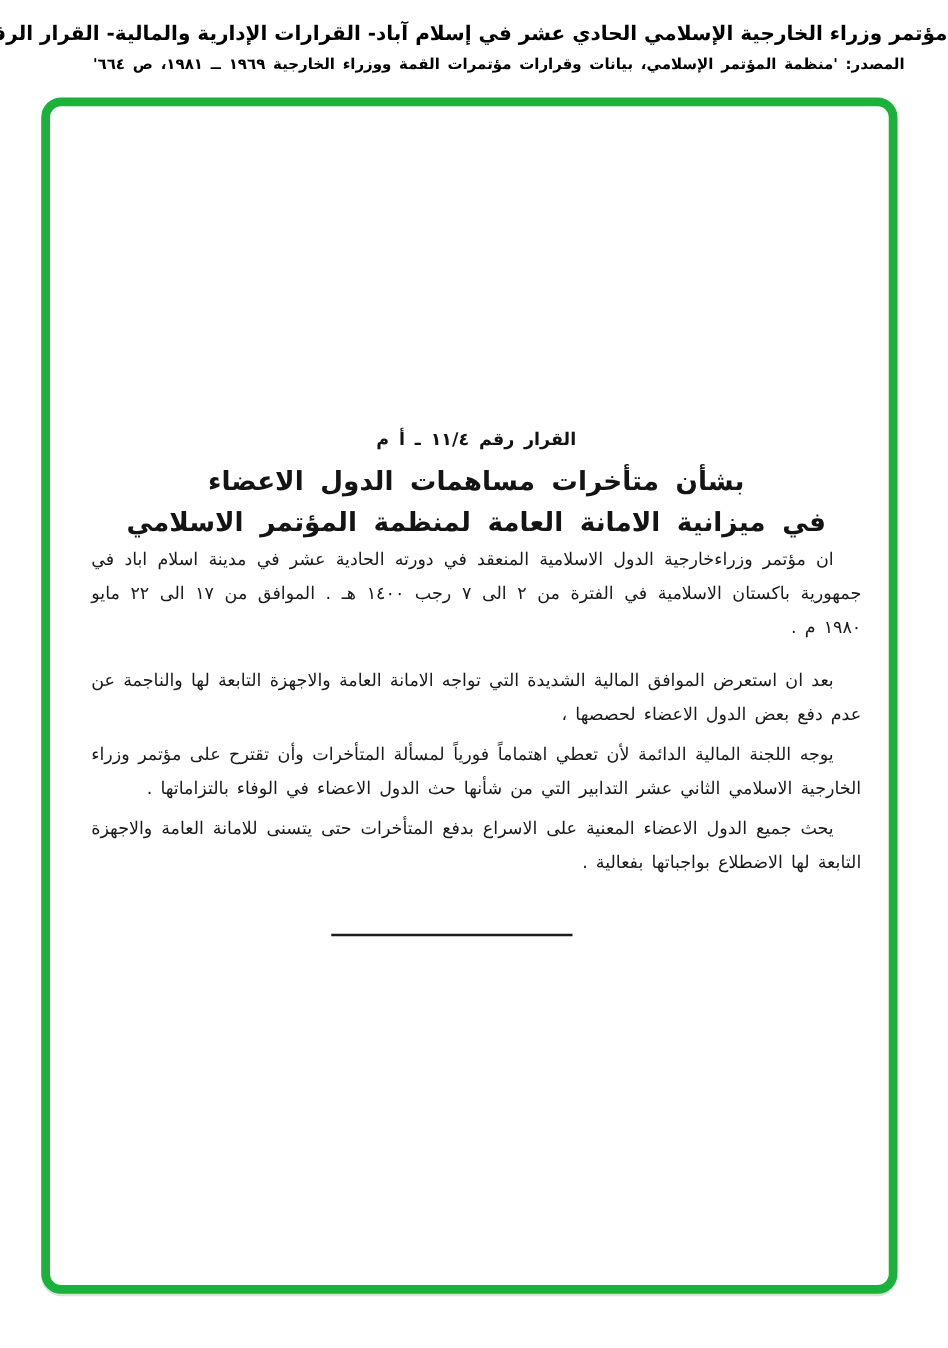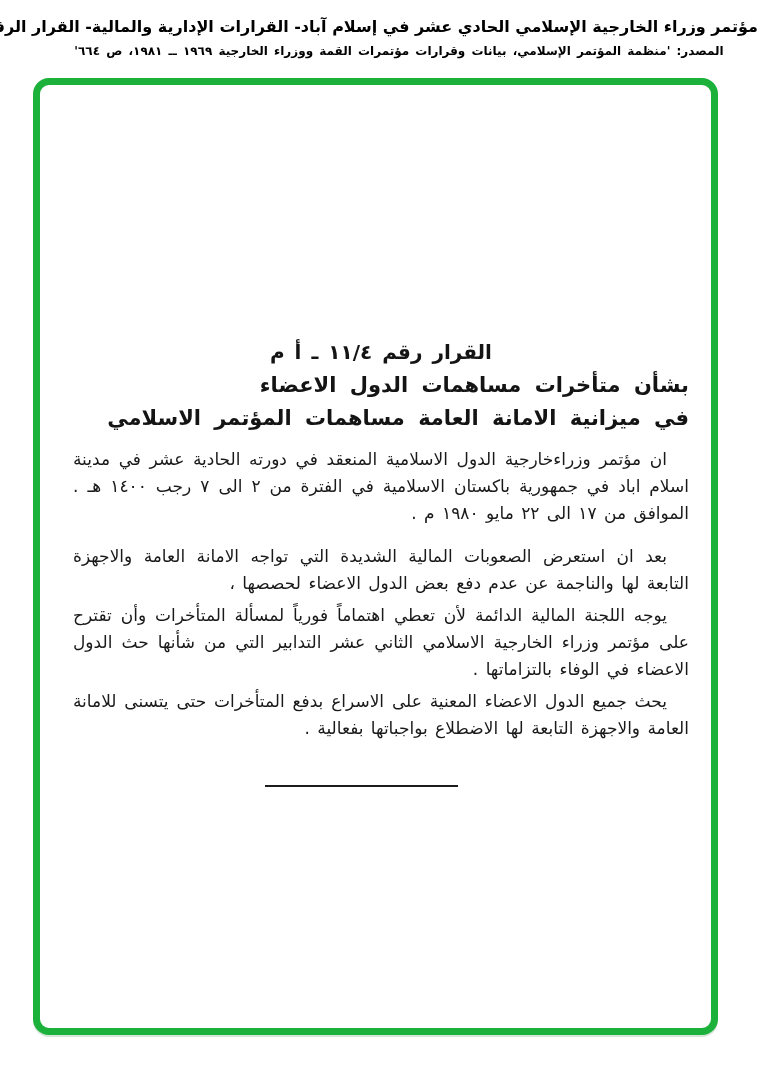--- a/index.html
+++ b/index.html
@@ -55,37 +55,37 @@
   }
   .frame-content {
     direction: rtl;
     padding: 0 22px 0 33px;
     height: 100%;
   }
   
   .res-number {
     margin-top: 251px;
     text-align: center;
-    font-size: 20px;
+    font-size: 14px;
     font-weight: bold;
     line-height: 33px;
     color: #141414;
     word-spacing: 3px;
   }
   .res-subtitle {
+    text-align: center;
     font-size: 21px;
     font-weight: bold;
     line-height: 33px;
     color: #141414;
     word-spacing: 6px;
   }
   
   .res-body {
-    margin-top: 11px;
-    font-size: 17px;
+    font-size: 14px;
     color: #191919;
   }
   .res-body p {
     margin: 0 0 5px 0;
     line-height: 27px;
     text-align: justify;
     text-indent: 22px;
     word-spacing: 2px;
   }
   .res-body p.preamble-gap {
@@ -110,25 +110,25 @@
     <div class="source-line">المصدر: 'منظمة المؤتمر الإسلامي، بيانات وقرارات مؤتمرات القمة ووزراء الخارجية ١٩٦٩ ــ ١٩٨١، ص ٦٦٤'</div>
   </div>
 
   <div class="green-frame">
     <div class="frame-content">
 
       <div class="res-number">القرار رقم ١١/٤ ـ أ م</div>
 
       <div class="res-subtitle">بشأن متأخرات مساهمات الدول الاعضاء</div>
 
-      <div class="res-subtitle">في ميزانية الامانة العامة مساهمات المؤتمر الاسلامي</div>
+      <div class="res-subtitle">في ميزانية الامانة العامة لمنظمة المؤتمر الاسلامي</div>
 
       <div class="res-body">
         <p class="preamble-gap">ان مؤتمر وزراءخارجية الدول الاسلامية المنعقد في دورته الحادية عشر في مدينة اسلام اباد في جمهورية باكستان الاسلامية في الفترة من ٢ الى ٧ رجب ١٤٠٠ هـ . الموافق من ١٧ الى ٢٢ مايو ١٩٨٠ م .</p>
-        <p>بعد ان استعرض الصعوبات المالية الشديدة التي تواجه الامانة العامة والاجهزة التابعة لها والناجمة عن عدم دفع بعض الدول الاعضاء لحصصها ،</p>
+        <p>بعد ان استعرض الموافق المالية الشديدة التي تواجه الامانة العامة والاجهزة التابعة لها والناجمة عن عدم دفع بعض الدول الاعضاء لحصصها ،</p>
         <p>يوجه اللجنة المالية الدائمة لأن تعطي اهتماماً فورياً لمسألة المتأخرات وأن تقترح على مؤتمر وزراء الخارجية الاسلامي الثاني عشر التدابير التي من شأنها حث الدول الاعضاء في الوفاء بالتزاماتها .</p>
         <p>يحث جميع الدول الاعضاء المعنية على الاسراع بدفع المتأخرات حتى يتسنى للامانة العامة والاجهزة التابعة لها الاضطلاع بواجباتها بفعالية .</p>
       </div>
 
       <div class="separator-rule"></div>
 
     </div>
   </div>
 
 </div>

